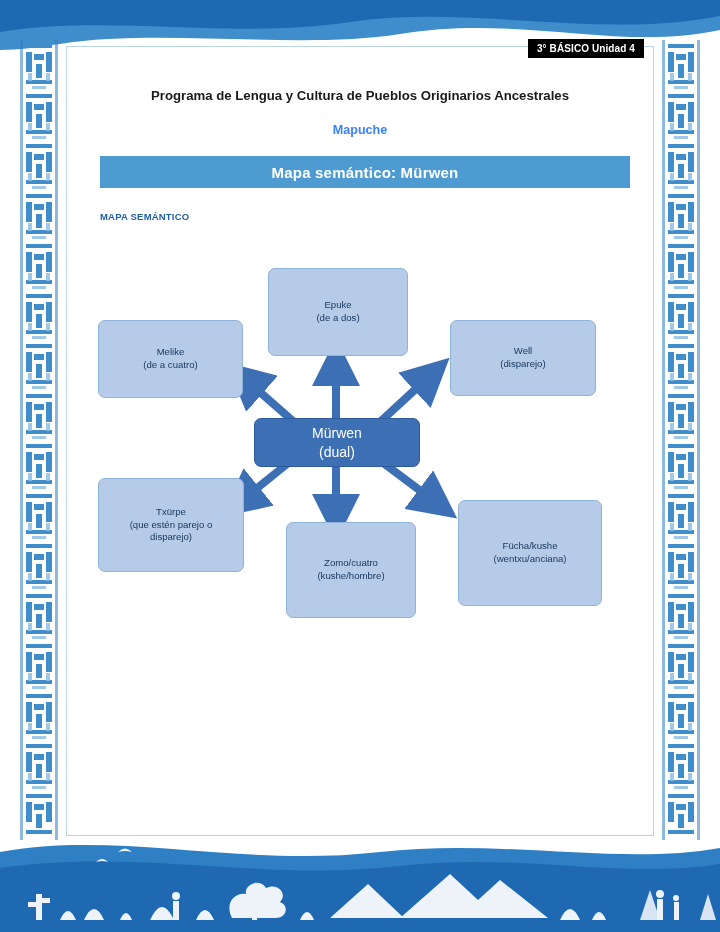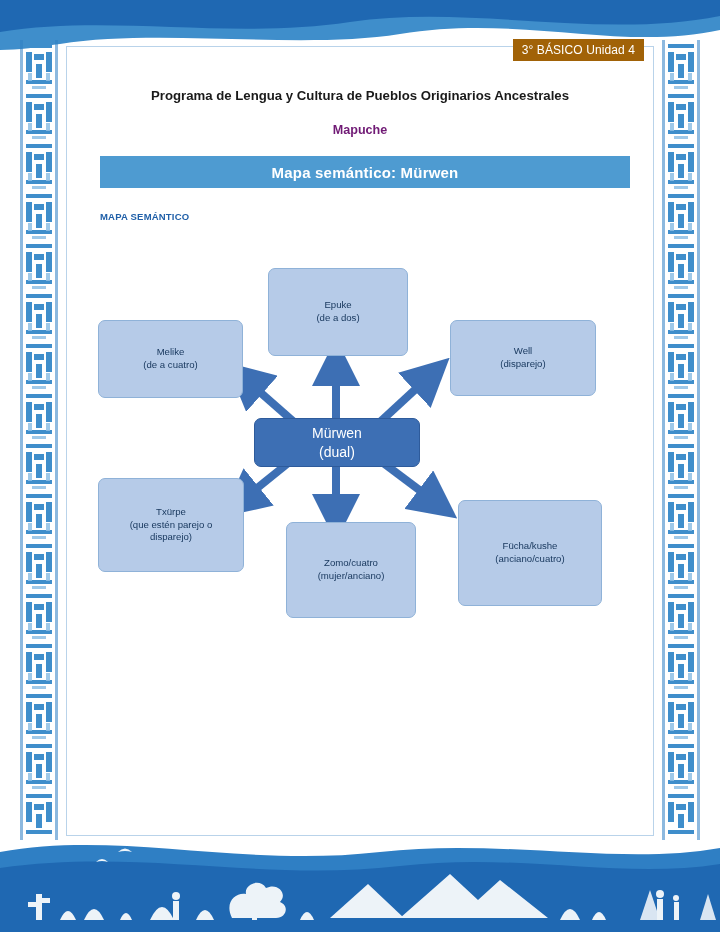--- a/index.html
+++ b/index.html
@@ -44,34 +44,34 @@
   
   .content-frame {
     position:absolute; left:66px; top:46px; width:588px; height:790px;
     border:1px solid #b9d3ea;
     background:#ffffff;
   }
 
   
   .unit-badge {
     position:absolute; right:76px; top:39px;
-    background:#a16207; color:#ffffff;
-    font-size:12px; font-weight:normal;
+    background:#000000; color:#ffffff;
+    font-size:10px; font-weight:bold;
     padding:4px 9px 4px 9px;
     letter-spacing:0.1px;
     white-space:nowrap;
   }
 
   .prog-title {
     position:absolute; left:66px; top:88px; width:588px;
     text-align:center; font-size:13.2px; font-weight:bold; color:#1a1a1a;
   }
   .prog-sub {
     position:absolute; left:66px; top:123px; width:588px;
-    text-align:center; font-size:12.6px; font-weight:bold; color:#701a75;
+    text-align:center; font-size:12.6px; font-weight:bold; color:#3b82f6;
   }
 
   .title-bar {
     position:absolute; left:100px; top:156px; width:530px; height:32px;
     background:#4e9bd1;
     color:#ffffff;
     display:flex; align-items:center; justify-content:center;
     font-size:15px; font-weight:bold;
     letter-spacing:0.2px;
   }
@@ -415,28 +415,28 @@
       <div>
         <span>Txürpe</span>
         <span>(que estén parejo o</span>
         <span>disparejo)</span>
       </div>
     </div>
 
     <div class="node" style="left:206px; top:272px; width:130px; height:96px;">
       <div>
         <span>Zomo/cuatro</span>
-        <span>(mujer/anciano)</span>
+        <span>(kushe/hombre)</span>
       </div>
     </div>
 
     <div class="node" style="left:378px; top:250px; width:144px; height:106px;">
       <div>
         <span>Fücha/kushe</span>
-        <span>(anciano/cuatro)</span>
+        <span>(wentxu/anciana)</span>
       </div>
     </div>
 
   </div>
 
   <div class="bottom-band">
     <svg width="720" height="110" viewBox="0 0 720 110">
       <path d="M0,30 C120,8 240,46 380,30 C500,16 620,44 720,26 V110 H0 Z" fill="#2f7fc4"></path>
       <path d="M0,46 C140,26 260,60 400,44 C520,30 620,58 720,42 V110 H0 Z" fill="#1f68b2"></path>
       <g fill="#ffffff" opacity="0.92">

